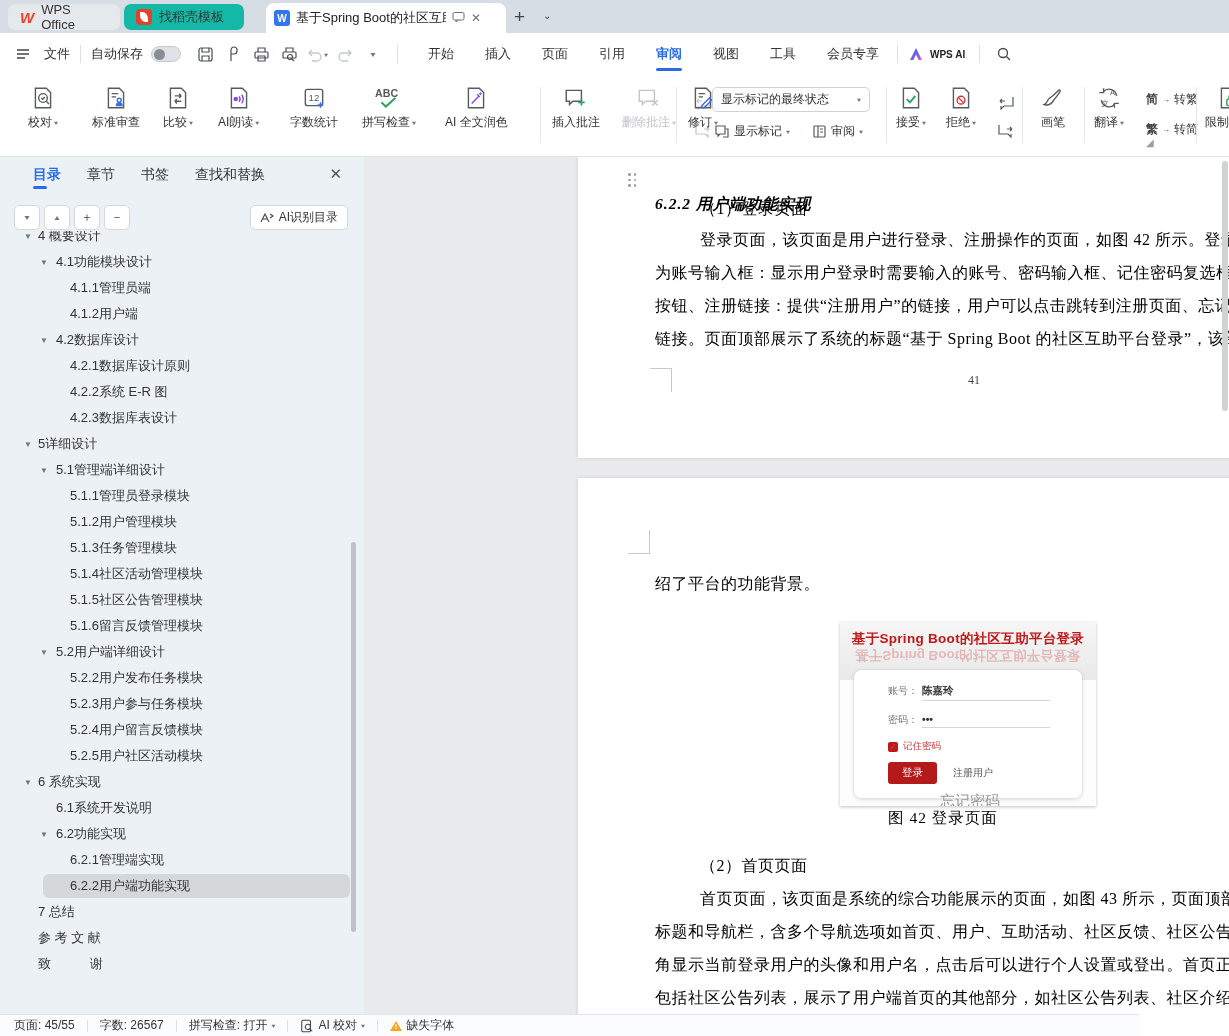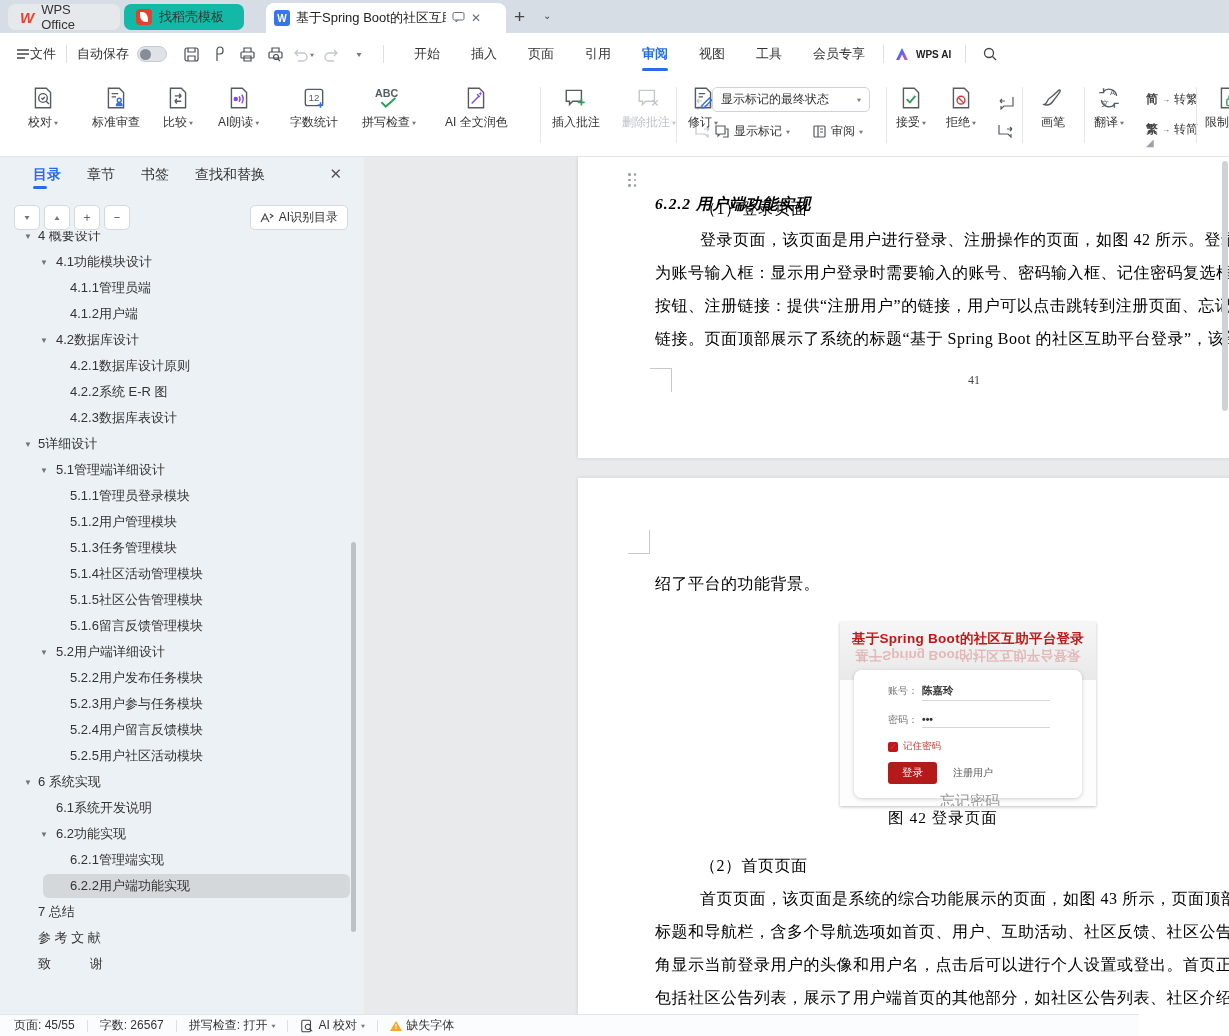--- a/index.html
+++ b/index.html
@@ -25,21 +25,21 @@
   .wdoc-ic { width:16px; height:16px; border-radius:3px; background:#3476f0; color:#fff;
     font-size:10px; font-weight:bold; display:flex; align-items:center; justify-content:center; }
   .tab-mini { color:#6b7077; font-size:12px; }
   #tab-add { left:514px; top:6px; font-size:19px; color:#444; }
   #tab-chev { left:543px; top:10px; font-size:10px; color:#444; }
 
   
   #menubar { left:0; top:33px; width:1229px; height:42px; background:#fff;
     display:flex; align-items:center; font-size:13px; color:#333; }
   .mb-sep { width:1px; height:18px; background:#dcdfe3; margin:0 10px; }
-  #file-btn { display:flex; align-items:center; gap:0; margin-left:16px; font-size:13px; }
+  #file-btn { display:flex; align-items:center; gap:14px; margin-left:16px; font-size:13px; }
   .toggle { width:30px; height:16px; border-radius:8px; background:#dfe3e7;
     border:1px solid #c7ccd1; position:relative; margin-left:8px; }
   .toggle::after { content:""; position:absolute; left:2px; top:1.5px; width:11px; height:11px;
     border-radius:50%; background:#868d96; }
   .qicon { width:24px; height:24px; display:flex; align-items:center; justify-content:center;
     color:#4a4f55; margin:0 2px; }
   .qicon.dis { color:#c2c6cb; }
   .menu-items { display:flex; gap:27px; margin-left:18px; }
   .menu-item { position:relative; padding:4px 2px; cursor:default; }
   .menu-item.active { color:#2a6ce8; font-weight:bold; }

